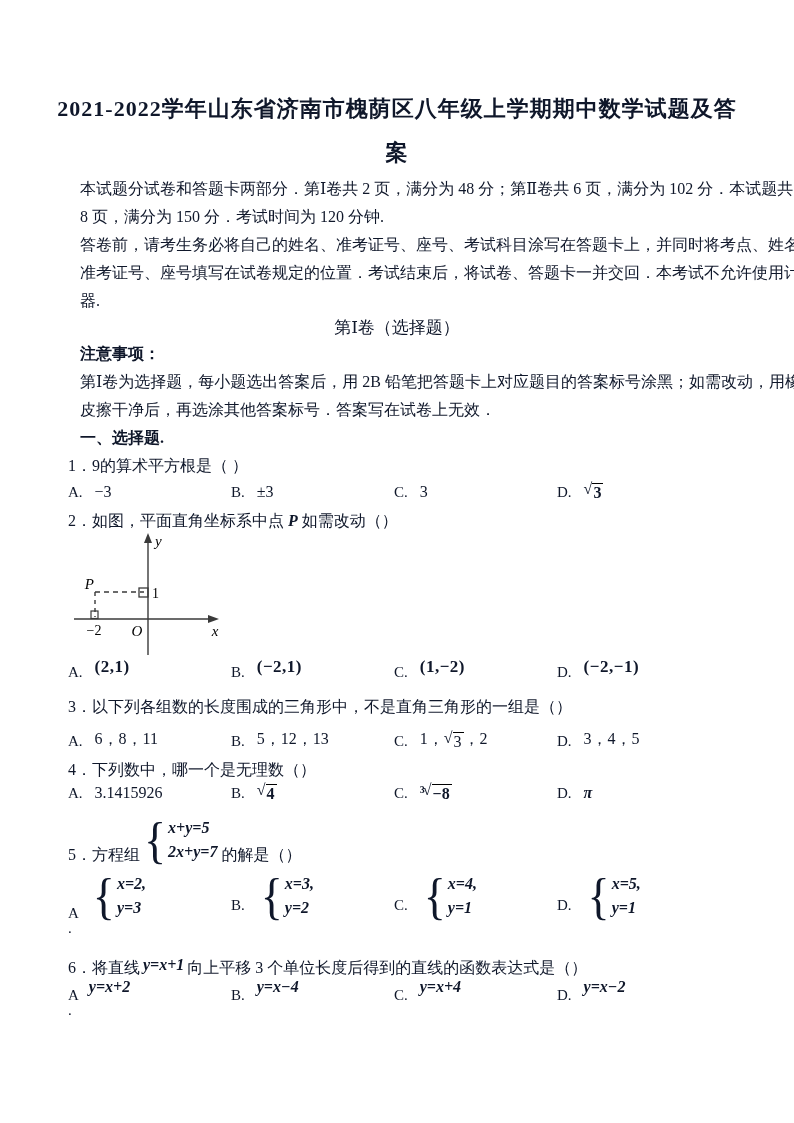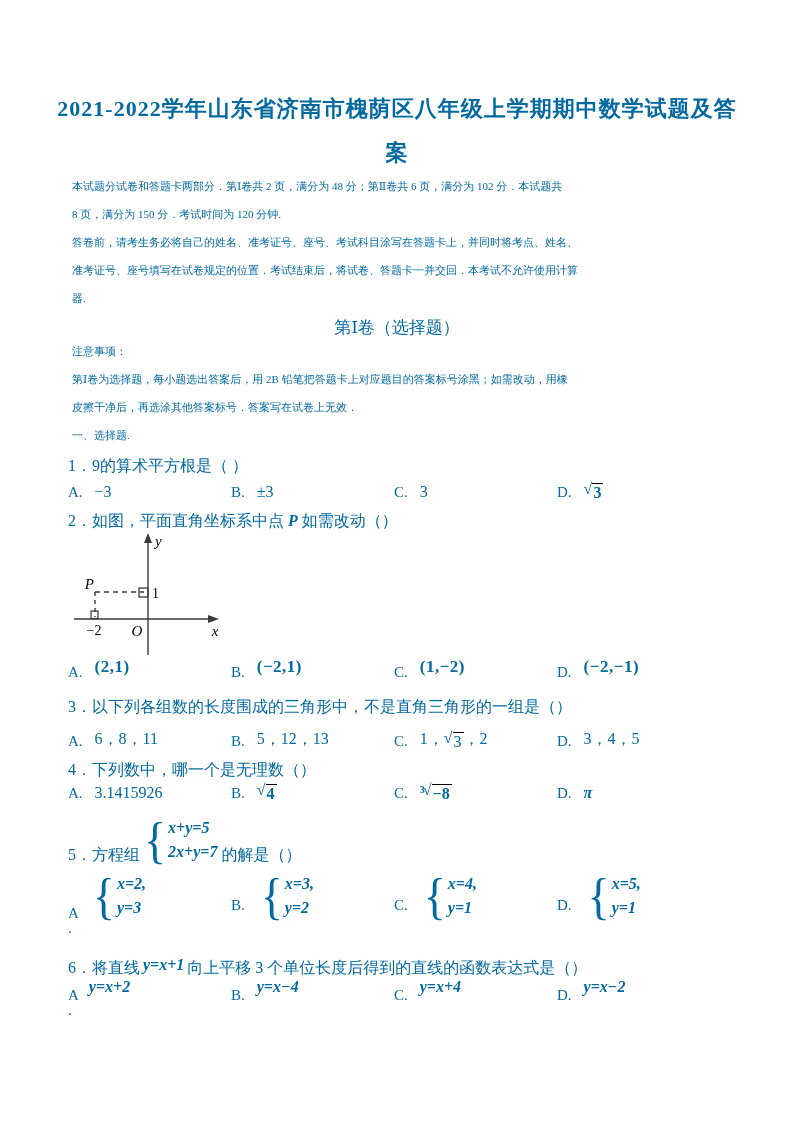--- a/index.html
+++ b/index.html
@@ -1,23 +1,23 @@
 <!DOCTYPE html>
 <html><head>
 <meta charset="utf-8">
 <style>
   html,body{margin:0;padding:0;background:#fff;}
   .page{position:relative;width:794px;height:1123px;background:#ffffff;overflow:hidden;
-        font-family:"Liberation Serif","DejaVu Serif",serif;color:#0369a1;}
+        font-family:"Liberation Serif","DejaVu Serif",serif;color:#0f172a;}
   .abs{position:absolute;white-space:nowrap;}
   .center{left:0;width:794px;text-align:center;}
   .title{font-size:22px;font-weight:bold;letter-spacing:1px;}
-  .body-line{left:72px;font-size:11px;}
+  .body-line{left:80px;font-size:16px;}
   .sec-head{font-size:17px;font-weight:normal;}
-  .bold{font-weight:normal;}
+  .bold{font-weight:bold;}
   .stem{left:68px;font-size:16px;}
   .row{position:absolute;left:68px;width:720px;height:22px;}
   .opt{position:absolute;top:0;font-size:15px;display:inline-flex;align-items:flex-end;}
   .o0{left:0;} .o1{left:163px;} .o2{left:326px;} .o3{left:489px;}
   .opt .letter{margin-right:12px;}
   .val{font-size:16px;}
   .m{font-family:"Liberation Serif",serif;font-style:italic;font-weight:bold;}
   .mb{font-weight:bold;font-size:17px;letter-spacing:0.5px;}
   .sqrt{display:inline-flex;align-items:flex-start;line-height:1;}
   .sqrt .sgn{font-style:normal;transform:translateY(-2px);}

